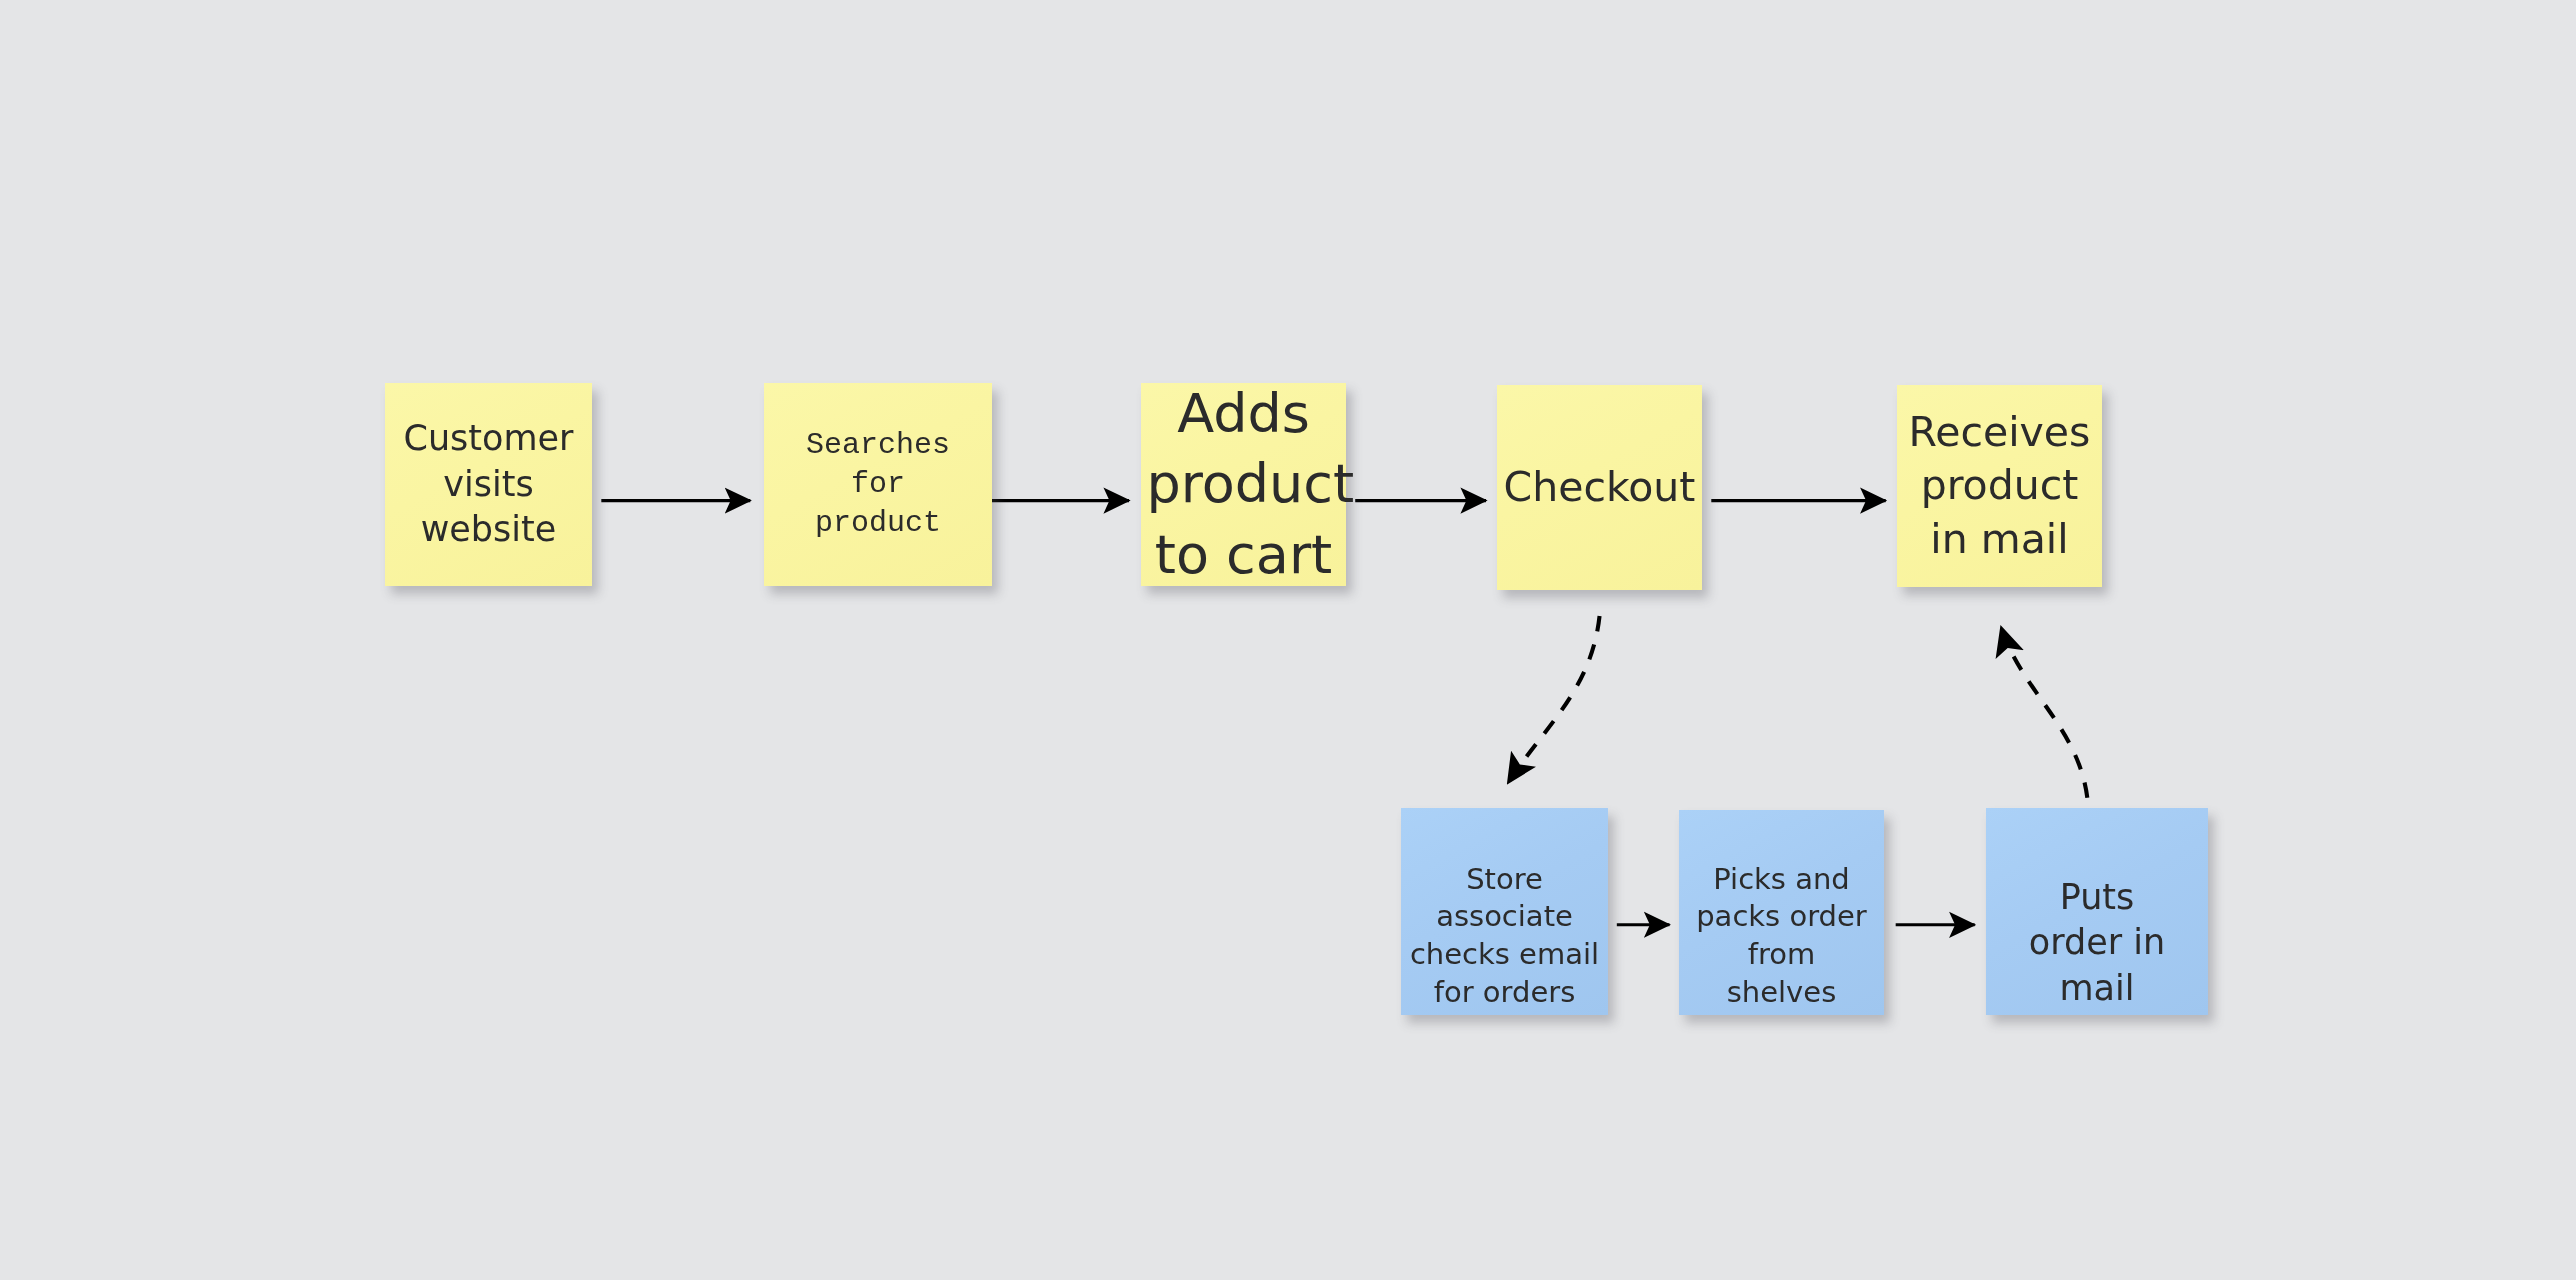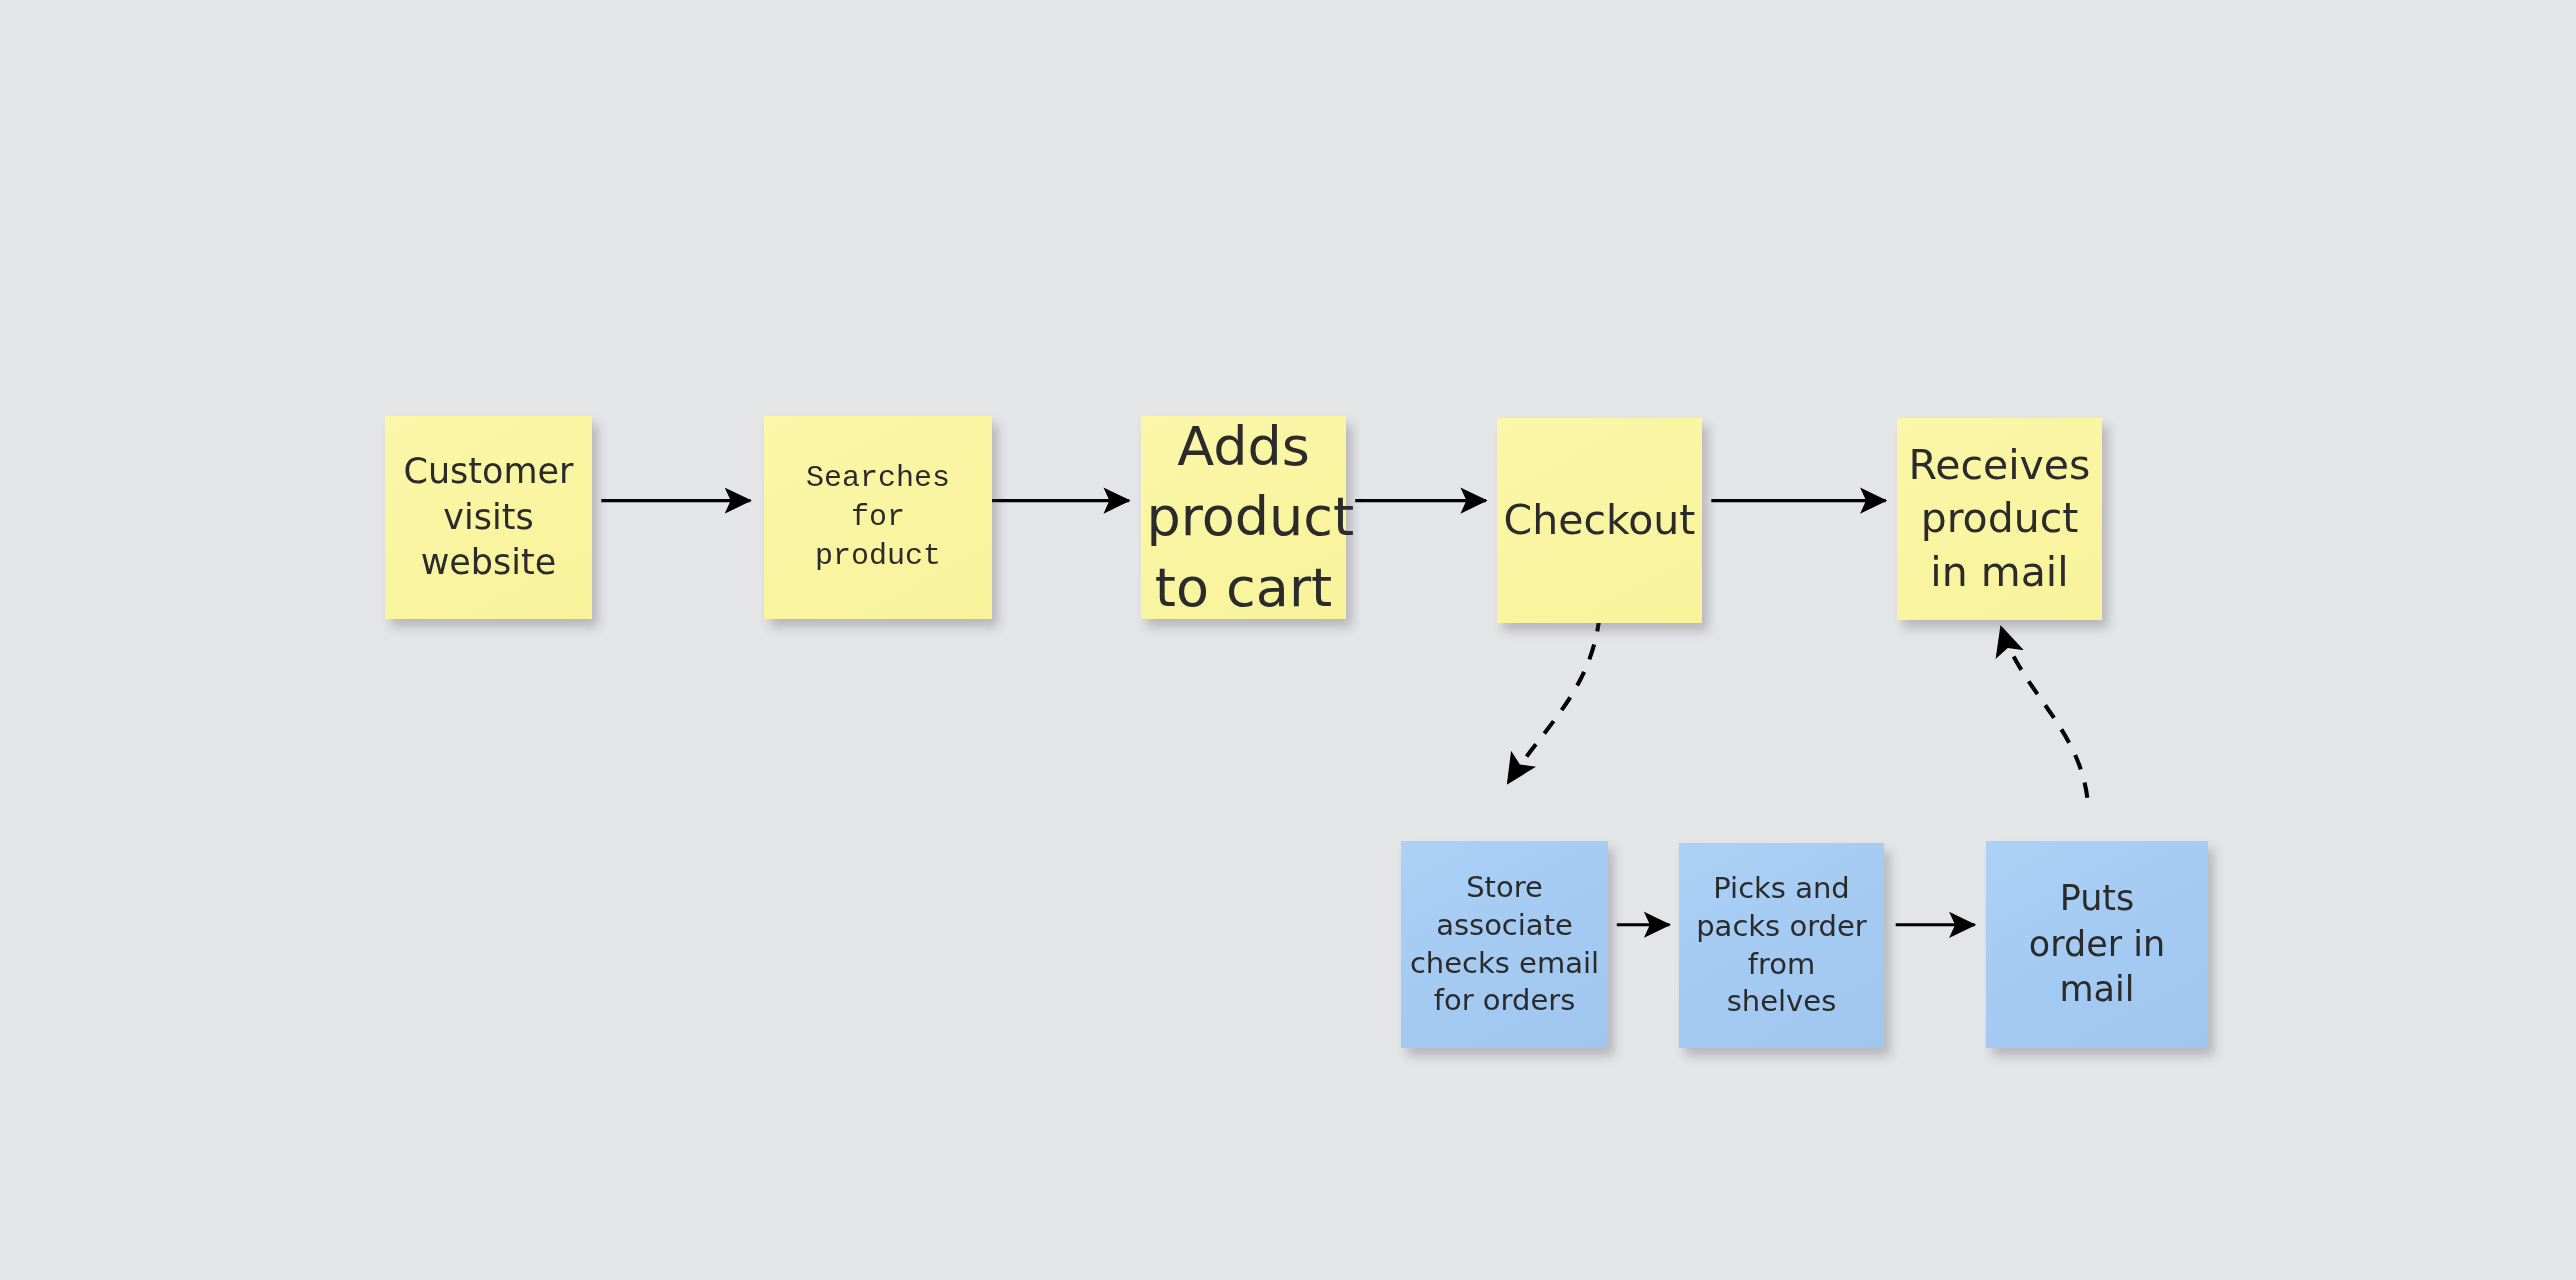--- a/index.html
+++ b/index.html
@@ -28,27 +28,27 @@
     display: flex;
     align-items: center;
     justify-content: center;
     text-align: center;
     color: #2b2b2b;
     line-height: 1.30;
     white-space: pre-line;
     padding: 3.6px 5.4px;
     z-index: 5;
     box-shadow: 6.4px 8.2px 10px rgba(80, 80, 88, 0.30);
-    margin-top: 33px;
   }
   .note-yellow {
     background: linear-gradient(152deg, #fbf7a8 0%, #faf5a2 42%, #f8f29b 100%);
   }
   .note-blue {
     background: linear-gradient(152deg, #abd1f7 0%, #a5cbf3 45%, #9fc6ef 100%);
+    align-items: flex-end;
   }
   .note-inner {
     display: block;
     width: 100%;
   }
   #arrow-layer {
     position: absolute;
     left: 0;
     top: 0;
     width: 2576px;

